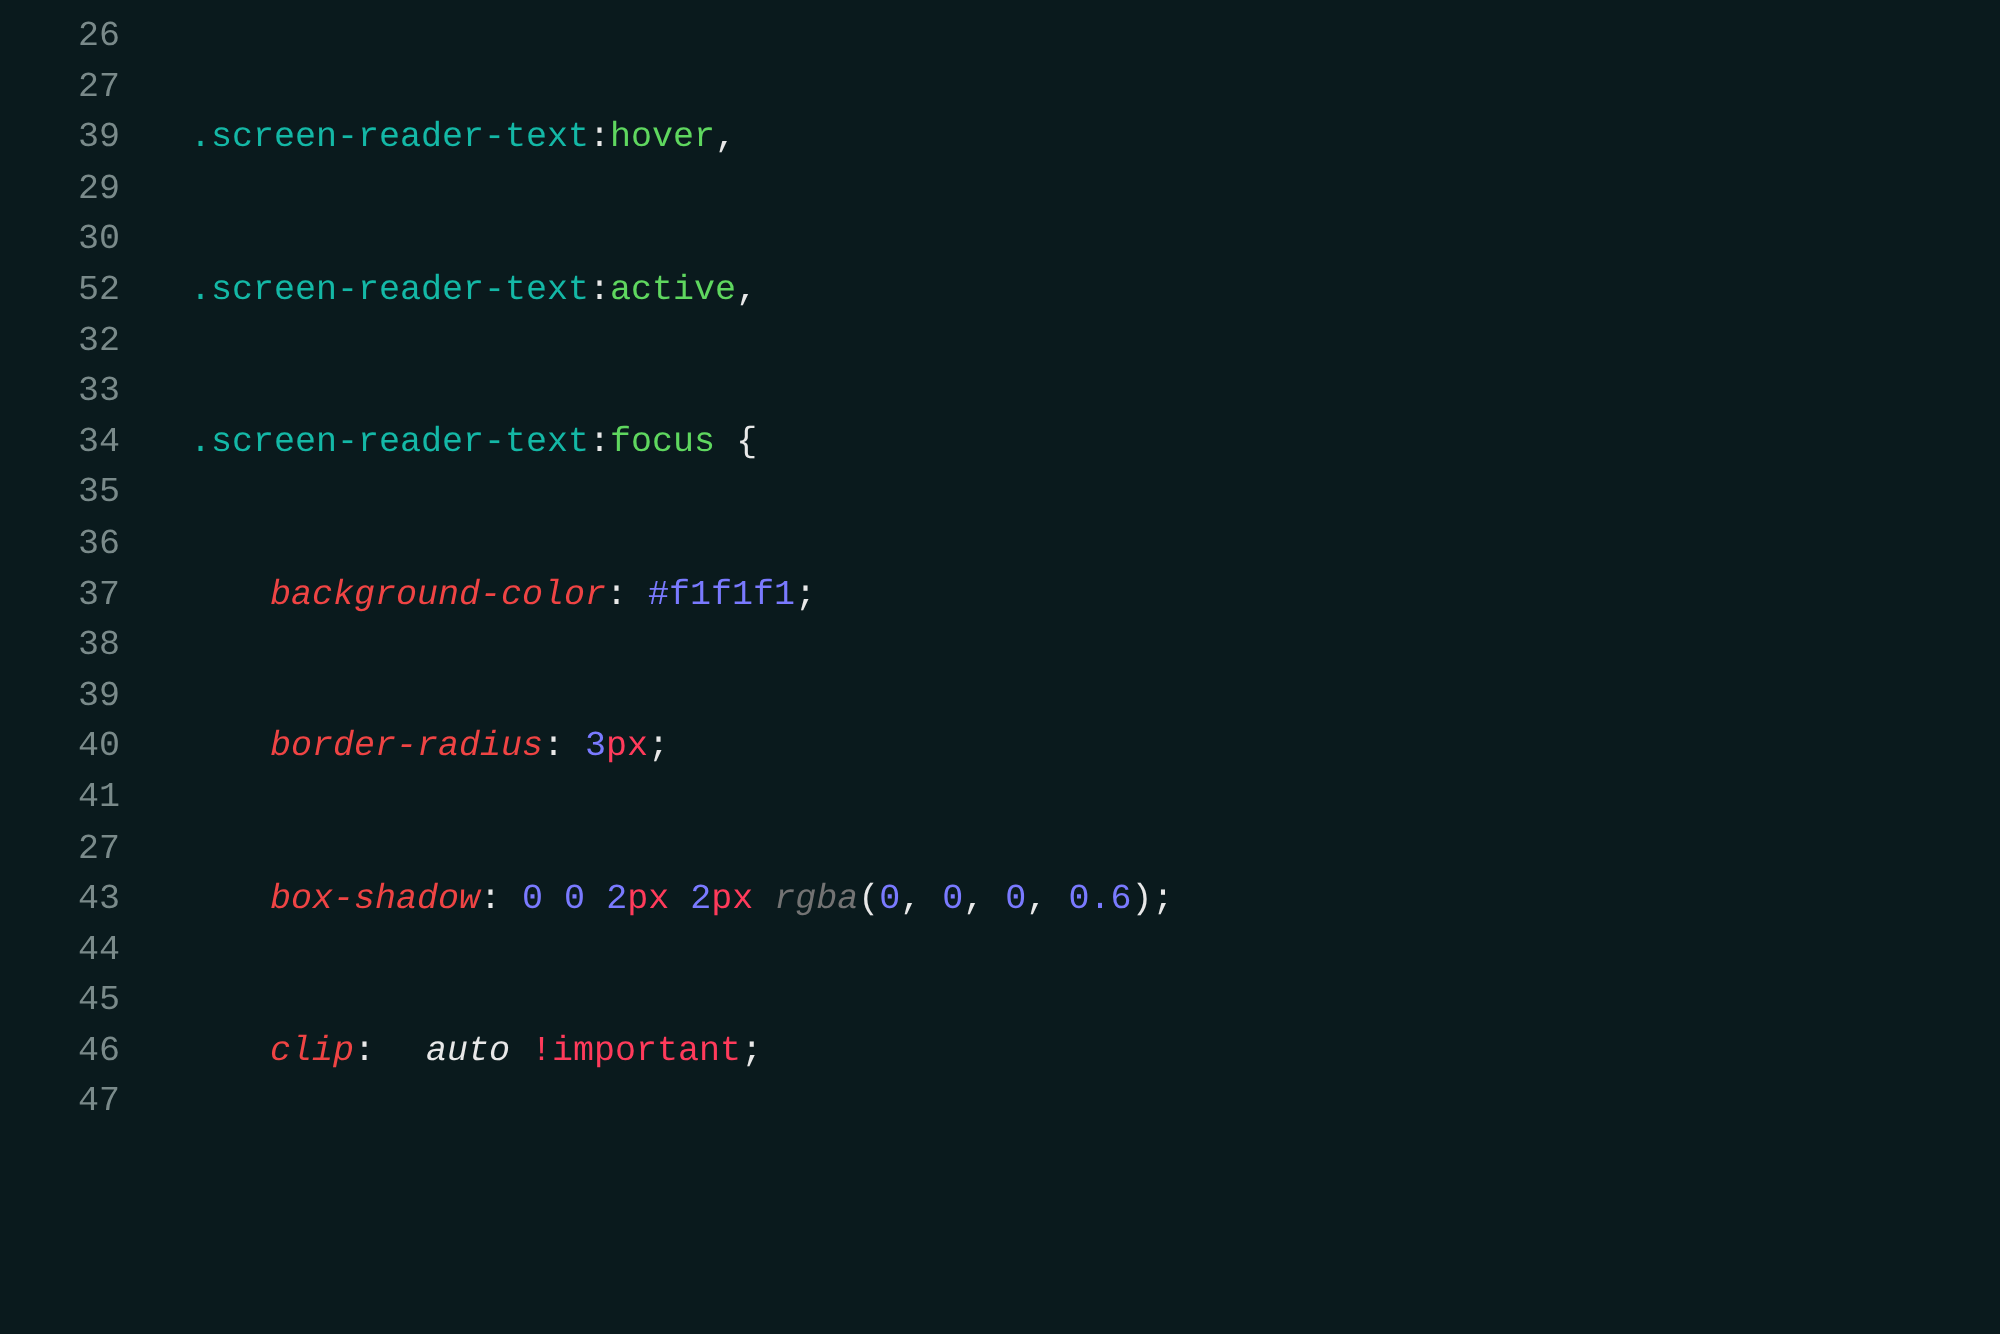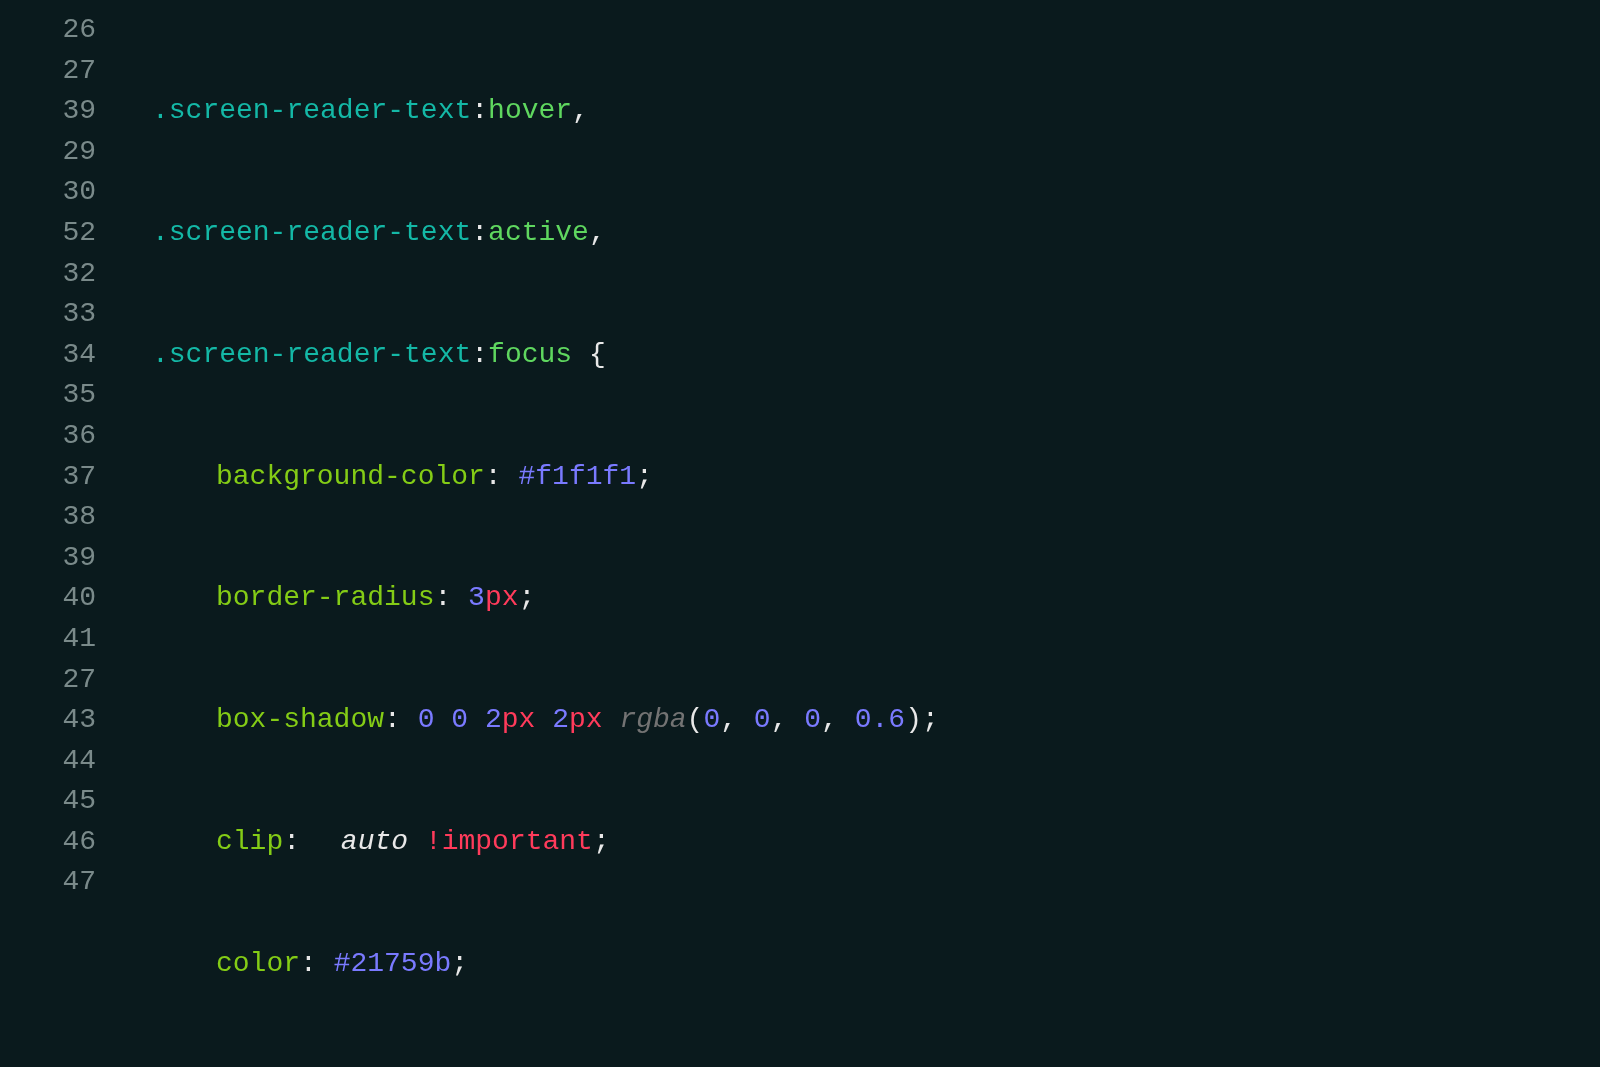--- a/index.html
+++ b/index.html
@@ -38,21 +38,21 @@
   }
   .line {
     display: block;
     height: 1.45em;
   }
   .indent1 { padding-left: 32px; }
   .indent3 { padding-left: 96px; }
   .punct { color: #e8e8e8; font-weight: 500; }
   .selector { color: #14b8a6; font-weight: 500; }
   .pseudo { color: #5fd75f; font-weight: 500; }
-  .prop { color: #84cc16; font-weight: 500; }
+  .prop { color: #ef4444; font-style: italic; font-weight: 500; }
   .num { color: #7a7aff; font-weight: 500; }
   .unit { color: #ff3b5b; font-weight: 500; }
   .hex { color: #7a7aff; font-weight: 500; }
   .kw { color: #e8e8e8; font-weight: 500; font-style: italic; margin-left: 24px; }
   .keyword-red { color: #ff3b5b; font-weight: 500; }
   .func { color: #737373; font-style: italic; font-weight: 400; }
   .comma { color: #e8e8e8; font-weight: 500; }
 </style>
 </head>
 <body>
@@ -84,21 +84,20 @@
   </div>
 
   <div class="code">
     <span class="line indent1"><span class="selector">.screen-reader-text</span><span class="punct">:</span><span class="pseudo">hover</span><span class="comma">,</span></span>
     <span class="line indent1"><span class="selector">.screen-reader-text</span><span class="punct">:</span><span class="pseudo">active</span><span class="comma">,</span></span>
     <span class="line indent1"><span class="selector">.screen-reader-text</span><span class="punct">:</span><span class="pseudo">focus</span> <span class="punct">{</span></span>
     <span class="line indent3"><span class="prop">background-color</span><span class="punct">:</span> <span class="hex">#f1f1f1</span><span class="punct">;</span></span>
     <span class="line indent3"><span class="prop">border-radius</span><span class="punct">:</span> <span class="num">3</span><span class="unit">px</span><span class="punct">;</span></span>
     <span class="line indent3"><span class="prop">box-shadow</span><span class="punct">:</span> <span class="num">0</span> <span class="num">0</span> <span class="num">2</span><span class="unit">px</span> <span class="num">2</span><span class="unit">px</span> <span class="func">rgba</span><span class="punct">(</span><span class="num">0</span><span class="punct">,</span> <span class="num">0</span><span class="punct">,</span> <span class="num">0</span><span class="punct">,</span> <span class="num">0.6</span><span class="punct">);</span></span>
     <span class="line indent3"><span class="prop">clip</span><span class="punct">:</span> <span class="kw">auto</span> <span class="keyword-red">!important</span><span class="punct">;</span></span>
-    <span class="line indent3"><span class="prop">color</span><span class="punct">:</span> <span class="hex">#21759b</span><span class="punct">;</span></span>
     <span class="line indent3"> </span>
     
     
     
     
     
     
     
     
     

